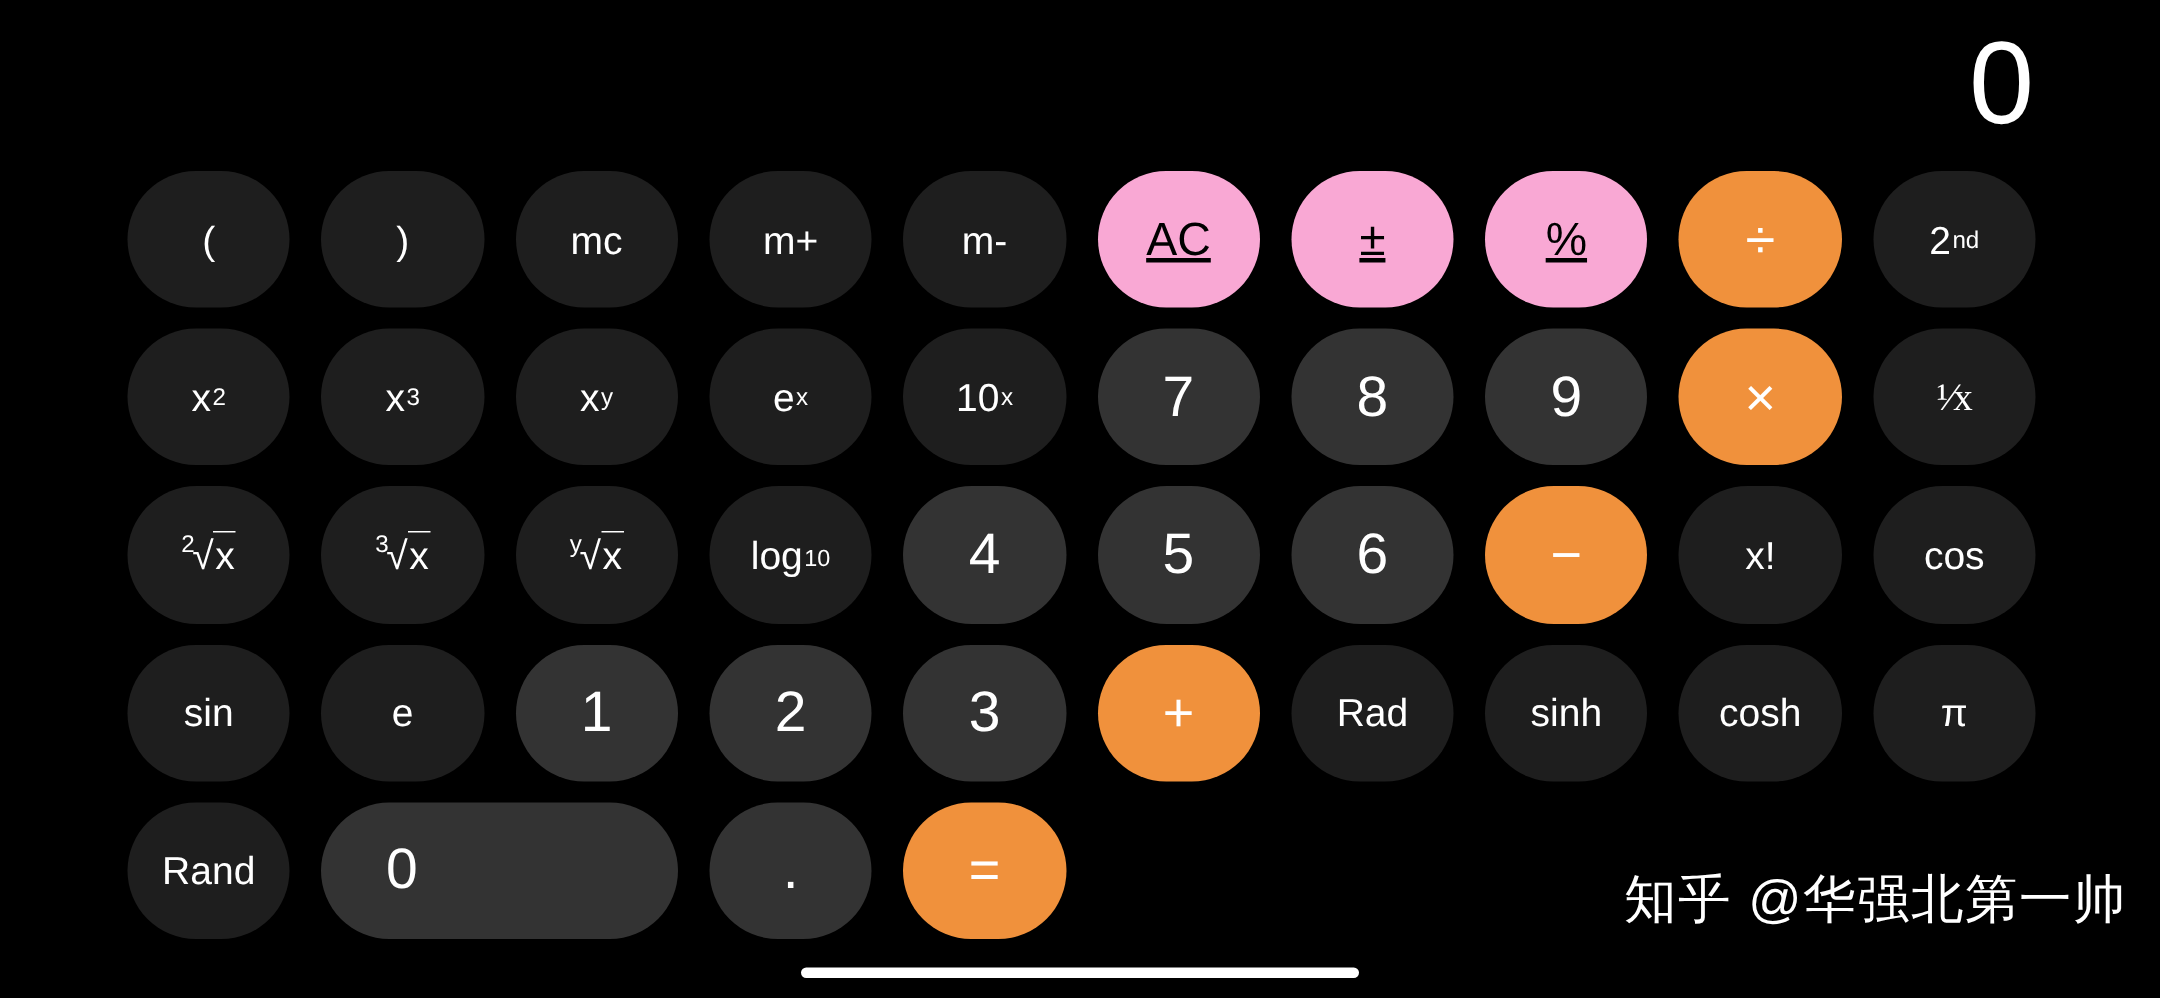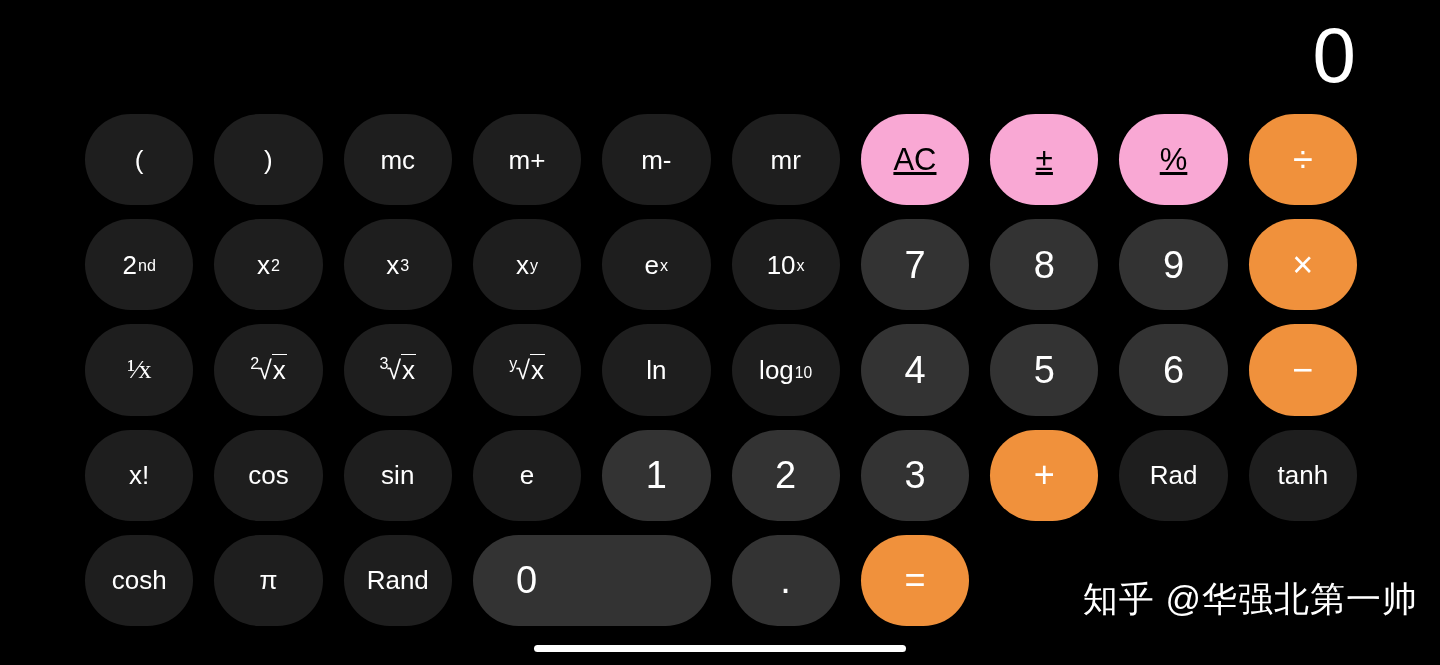--- a/index.html
+++ b/index.html
@@ -184,21 +184,20 @@
   <div class="display">
     <span class="display-value">0</span>
   </div>
 
   <div class="keypad" id="keypad">
       <button class="key fn">(</button>
       <button class="key fn">)</button>
       <button class="key fn">mc</button>
       <button class="key fn">m+</button>
       <button class="key fn">m-</button>
-      <button class="key fn">mr</button>
       <button class="key util">AC</button>
       <button class="key util">
         <span style="font-size:1.02em;">±</span>
       </button>
       <button class="key util">%</button>
       <button class="key op">÷</button>
       <button class="key fn">2<sup>nd</sup></button>
       <button class="key fn">x<sup>2</sup></button>
       <button class="key fn">x<sup>3</sup></button>
       <button class="key fn">x<sup>y</sup></button>
@@ -222,36 +221,35 @@
           <span class="idx">3</span>
           <span class="rad">√<span style="border-top:1.5px solid currentColor;padding:0 1px 0 1px;">x</span></span>
         </span>
       </button>
       <button class="key fn">
         <span class="rt">
           <span class="idx">y</span>
           <span class="rad">√<span style="border-top:1.5px solid currentColor;padding:0 1px 0 1px;">x</span></span>
         </span>
       </button>
-      <button class="key fn">ln</button>
       <button class="key fn">log<sub>10</sub></button>
       <button class="key num">4</button>
       <button class="key num">5</button>
       <button class="key num">6</button>
       <button class="key op">−</button>
       <button class="key fn">x!</button>
       <button class="key fn">cos</button>
       <button class="key fn">sin</button>
       <button class="key fn">e</button>
       <button class="key num">1</button>
       <button class="key num">2</button>
       <button class="key num">3</button>
       <button class="key op">+</button>
       <button class="key fn">Rad</button>
-      <button class="key fn">tanh</button>
+      <button class="key fn">sinh</button>
       <button class="key fn">cosh</button>
       <button class="key fn">π</button>
       <button class="key fn">Rand</button>
       <button class="key num zero">0</button>
       <button class="key num">.</button>
       <button class="key op">=</button>
     </div>
 
   <div class="watermark">知乎 @华强北第一帅</div>
 

